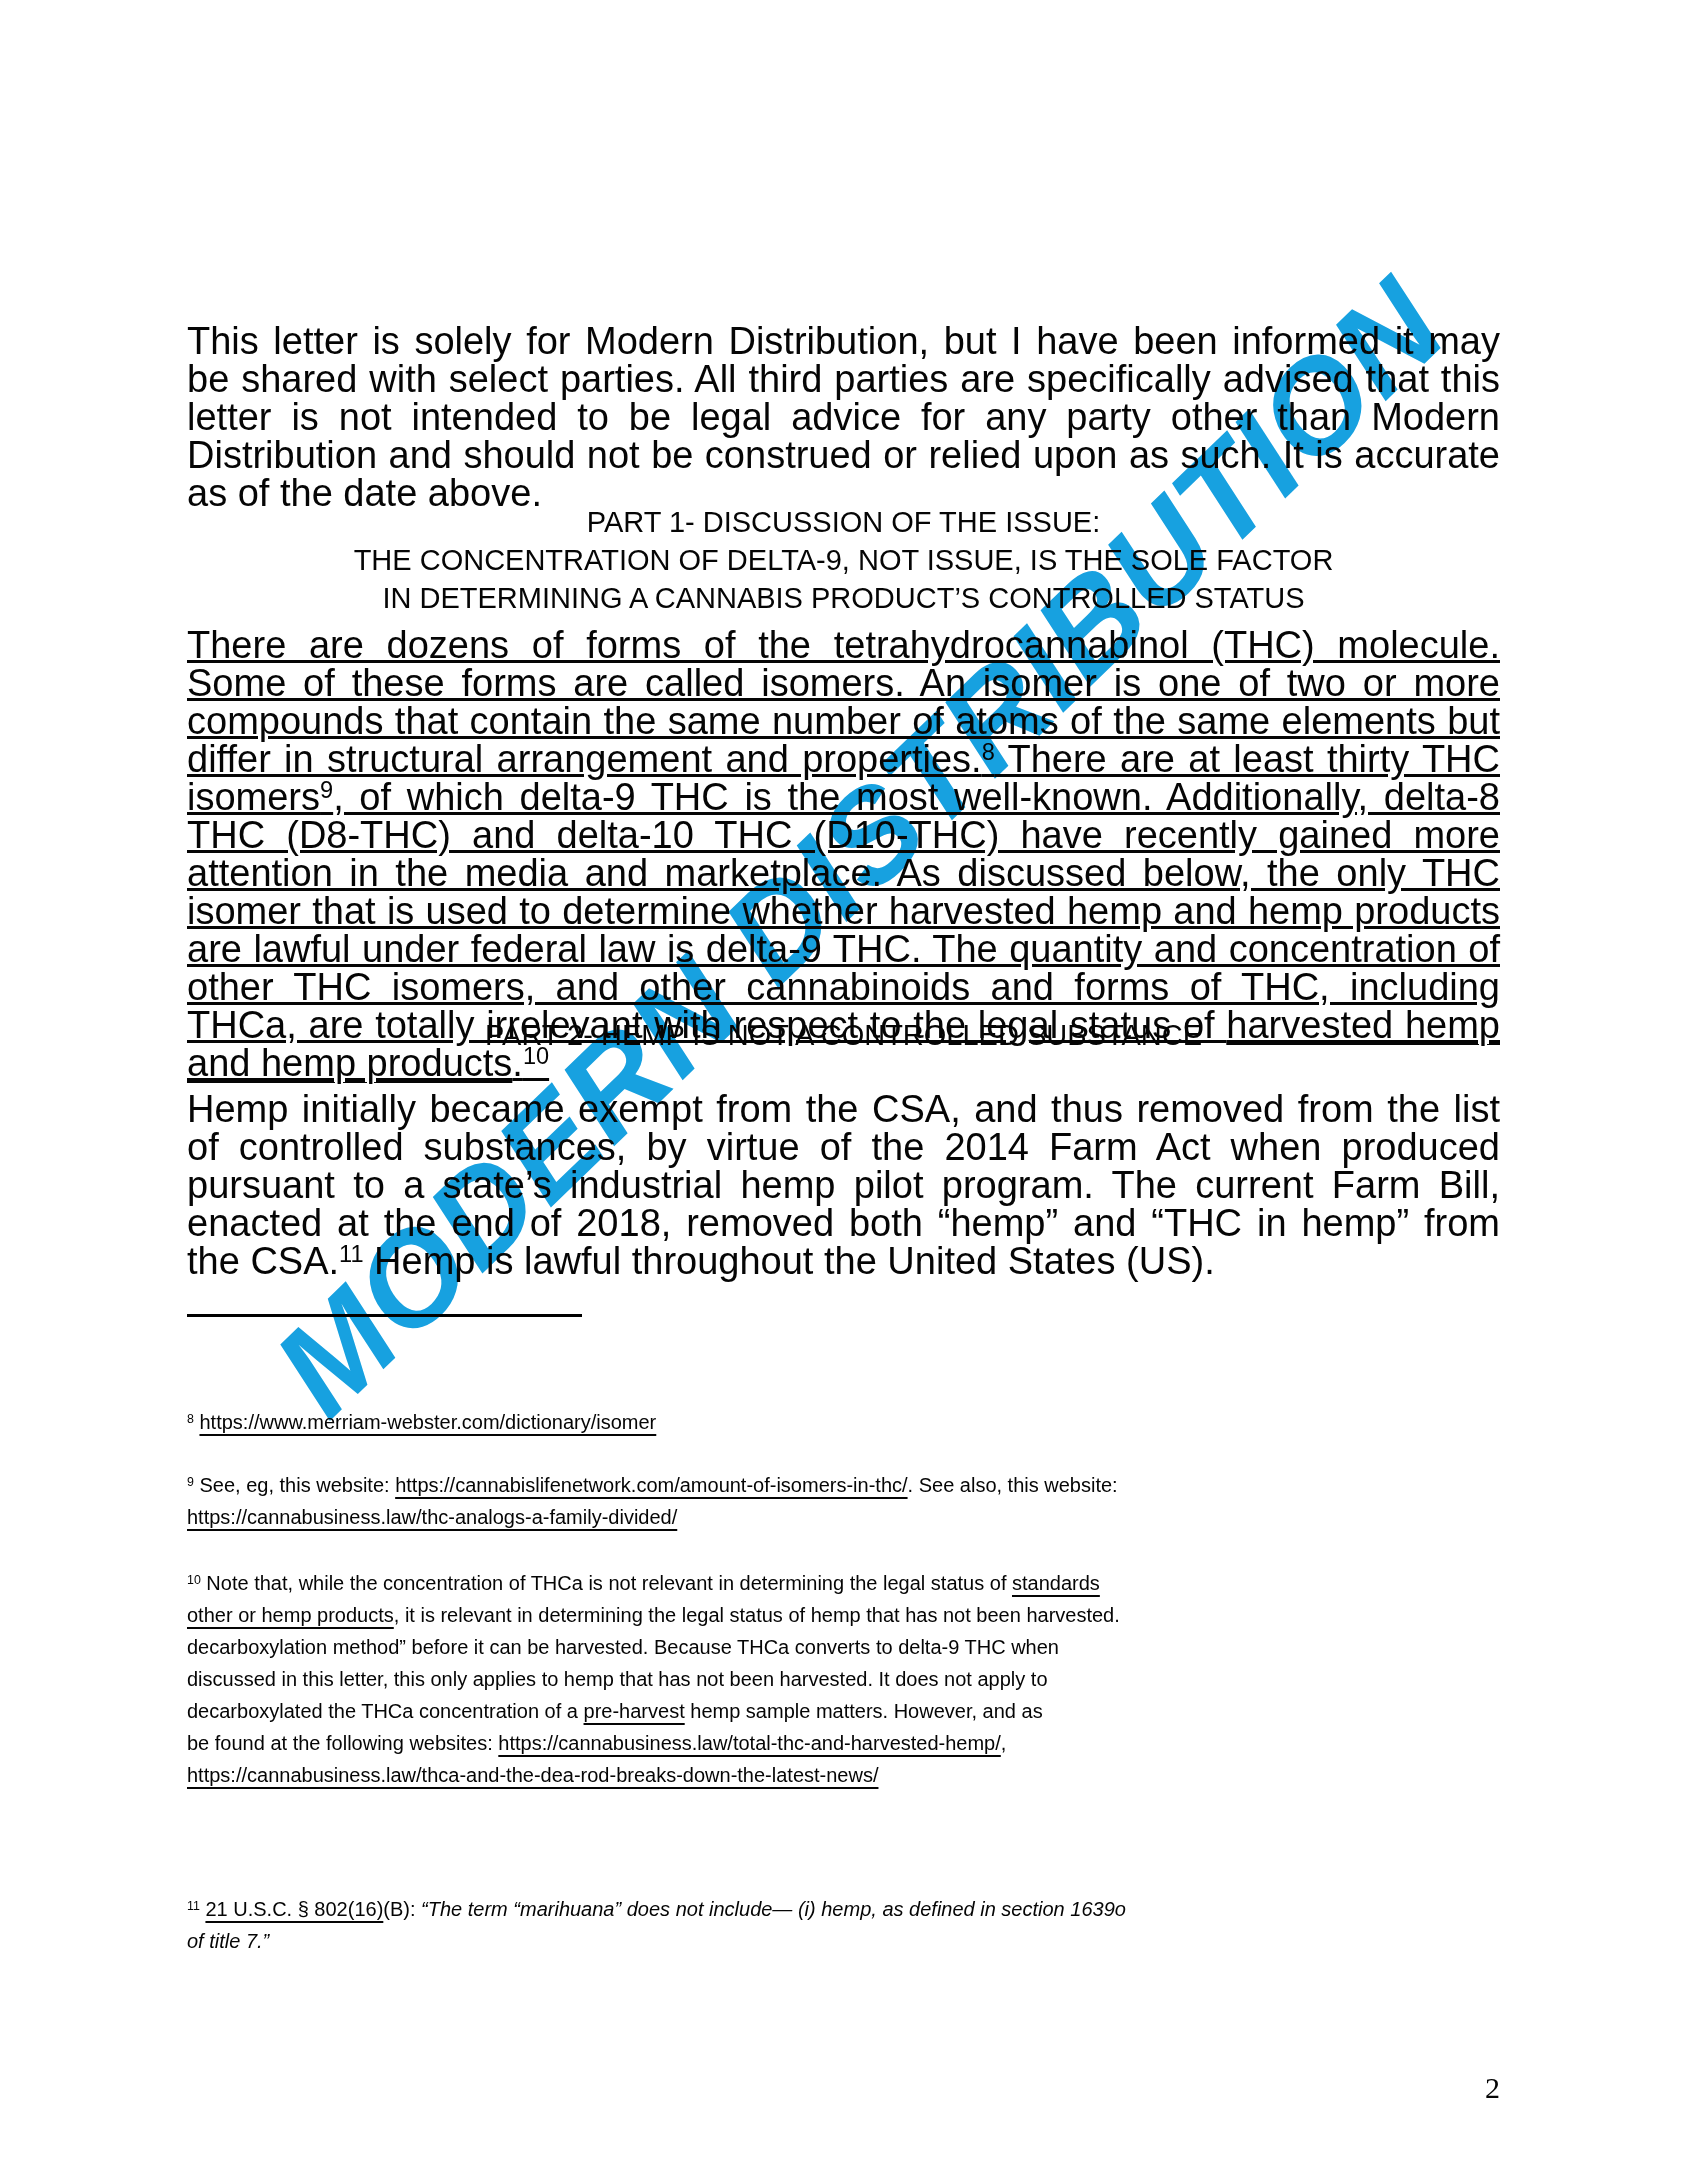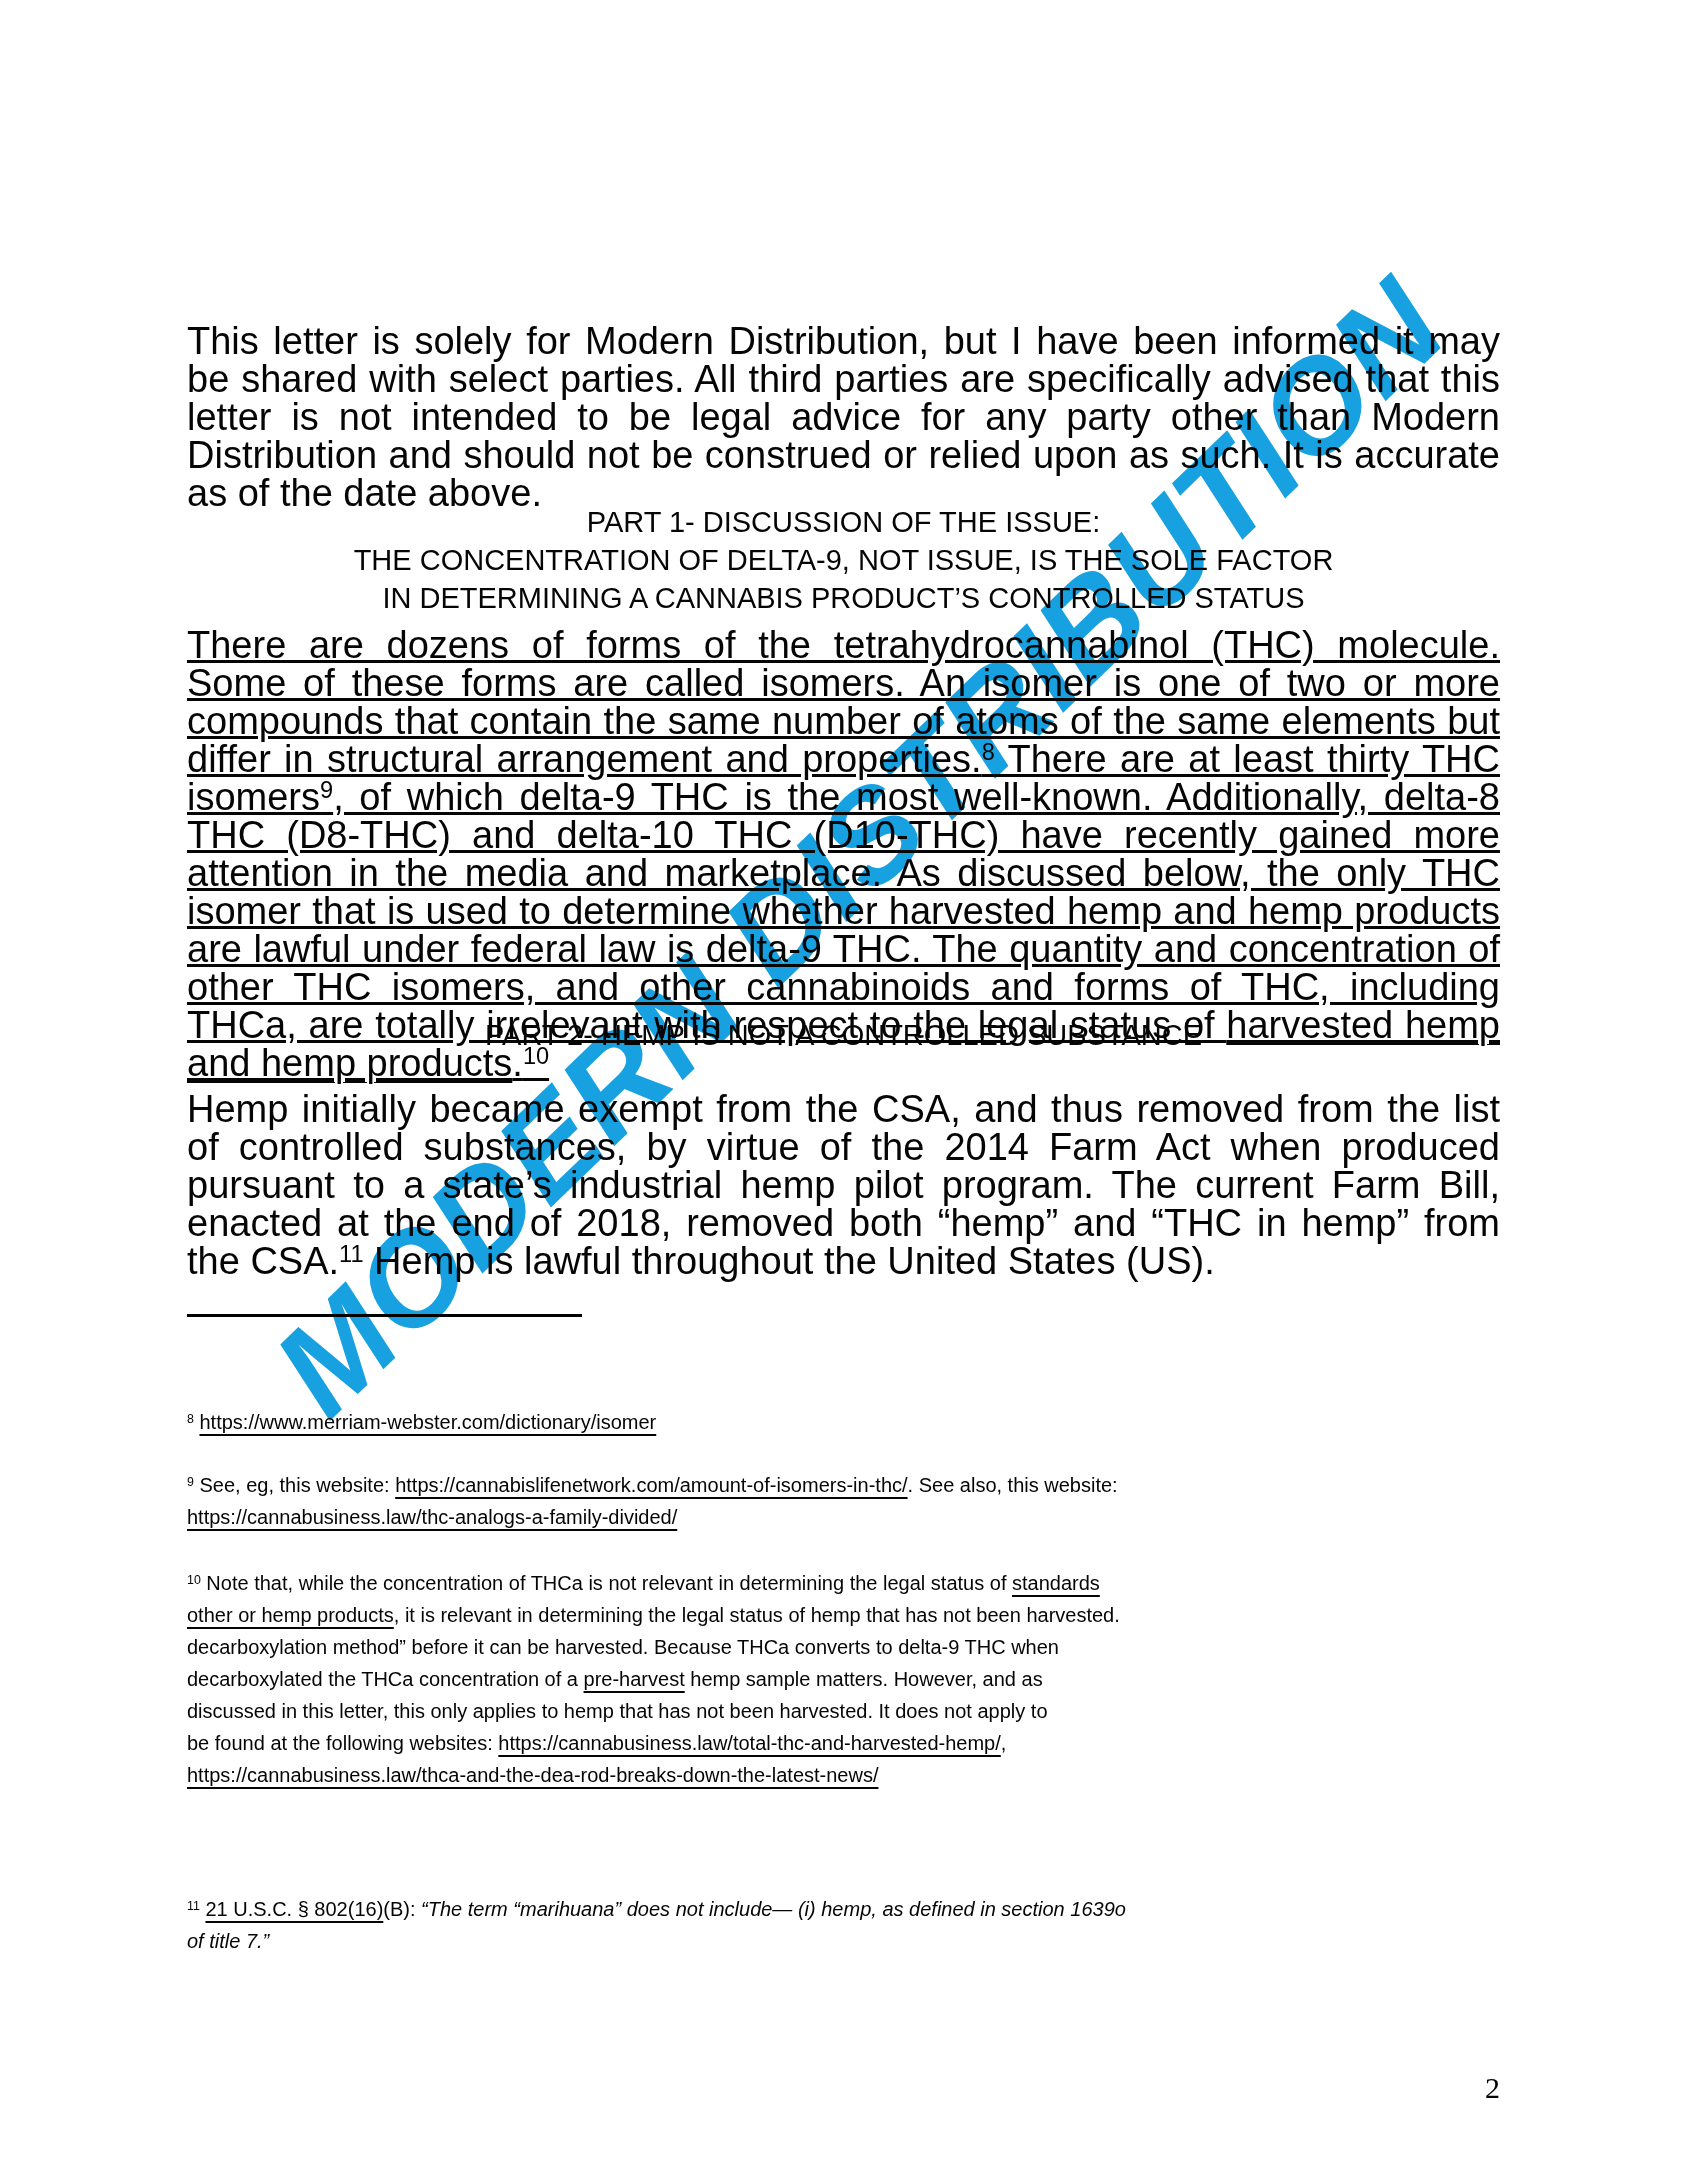--- a/index.html
+++ b/index.html
@@ -60,22 +60,22 @@
         <div class="fline"><sup class="s">8</sup><span> </span><span class="u">https://www.merriam-webster.com/dictionary/isomer</span></div>
       </div>
       <div class="block footnote fn1">
         <div class="fline"><sup class="s">9</sup><span> See, eg, this website: </span><span class="u">https://cannabislifenetwork.com/amount-of-isomers-in-thc/</span><span>. See also, this website:</span></div>
         <div class="fline"><span class="u">https://cannabusiness.law/thc-analogs-a-family-divided/</span></div>
       </div>
       <div class="block footnote fn2">
         <div class="fline"><sup class="s">10</sup><span> Note that, while the concentration of THCa is not relevant in determining the legal status of </span><span class="u">standards</span></div>
         <div class="fline"><span class="u">other or hemp products</span><span>, it is relevant in determining the legal status of hemp that has not been harvested.</span></div>
         <div class="fline"><span>decarboxylation method” before it can be harvested. Because THCa converts to delta-9 THC when</span></div>
+        <div class="fline"><span>discussed in this letter, this only applies to hemp that has not been harvested. It does not apply to</span></div>
         <div class="fline"><span>decarboxylated the THCa concentration of a </span><span class="u">pre-harvest</span><span> hemp sample matters. However, and as</span></div>
-        <div class="fline"><span>discussed in this letter, this only applies to hemp that has not been harvested. It does not apply to</span></div>
         <div class="fline"><span>be found at the following websites: </span><span class="u">https://cannabusiness.law/total-thc-and-harvested-hemp/</span><span>,</span></div>
         <div class="fline"><span class="u">https://cannabusiness.law/thca-and-the-dea-rod-breaks-down-the-latest-news/</span></div>
       </div>
       <div class="block footnote fn3">
         <div class="fline"><sup class="s">11</sup><span> </span><span class="u">21 U.S.C. § 802(16)</span><span>(B): </span><span class="i">“The term “marihuana” does not include— (i) hemp, as defined in section 1639o</span></div>
         <div class="fline"><span class="i">of title 7.”</span></div>
       </div>
     </div>
   <div class="pagenum">2</div>
 </div>

